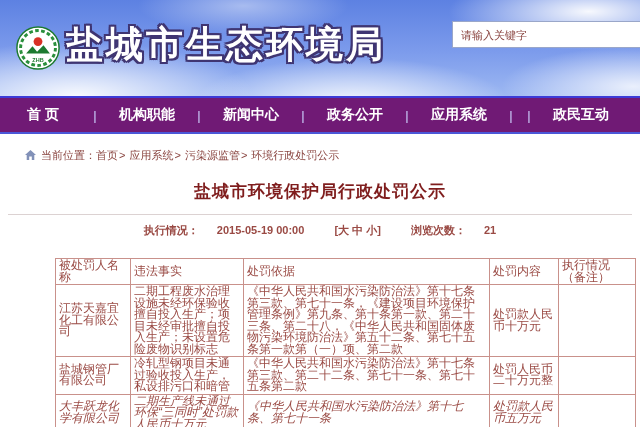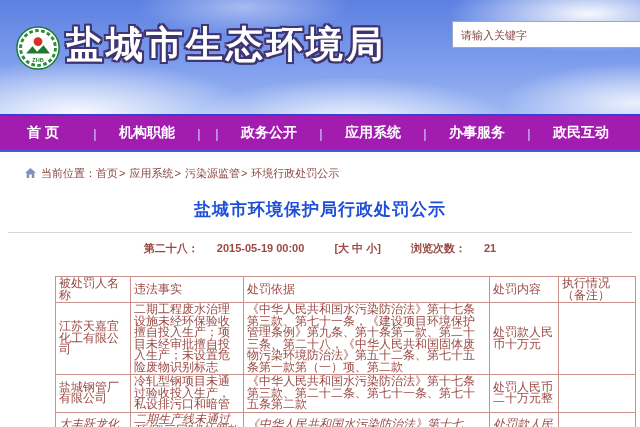--- a/index.html
+++ b/index.html
@@ -1,53 +1,53 @@
 <!DOCTYPE html>
 <html><head>
 <meta charset="utf-8">
 <style>
   * { margin:0; padding:0; box-sizing:border-box; }
   html,body { width:640px; height:427px; overflow:hidden; background:#fff;
     font-family:"Liberation Sans", sans-serif; }
 
   
-  .banner { position:relative; width:640px; height:114px;
+  .banner { position:relative; width:640px; height:96px;
     background:
       radial-gradient(ellipse 200px 55px at 92% 12%, rgba(255,255,255,.95), rgba(255,255,255,0) 70%),
       radial-gradient(ellipse 260px 80px at 12% 100%, rgba(255,255,255,.92), rgba(255,255,255,0) 68%),
       radial-gradient(ellipse 240px 70px at 55% 108%, rgba(255,255,255,.88), rgba(255,255,255,0) 66%),
       radial-gradient(ellipse 170px 45px at 38% 6%, rgba(255,255,255,.45), rgba(255,255,255,0) 62%),
       radial-gradient(ellipse 200px 60px at 99% 90%, rgba(255,255,255,.8), rgba(255,255,255,0) 66%),
       linear-gradient(180deg,#5d81e2 0%, #7d9cec 55%, #9db8f2 100%); }
   .logo { position:absolute; left:16px; top:26px; width:44px; height:44px; cursor:pointer; }
   .site-title { position:absolute; left:66px; top:20px; font-size:37px; font-weight:bold;
     color:#ffffff; letter-spacing:3px;
     text-shadow:-2px -2px 0 #3f3572, 2px -2px 0 #3f3572, -2px 2px 0 #3f3572, 2px 2px 0 #3f3572,
       -2px 0 0 #3f3572, 2px 0 0 #3f3572, 0 -2px 0 #3f3572, 0 2px 0 #3f3572; }
   .search-box { position:absolute; right:-2px; top:21px; width:190px; height:27px;
     border:1px solid #9aa7c9; background:#fff; font-size:11px; color:#8a4540; padding:0 8px; }
   .search-box::placeholder { color:#8a4540; opacity:1; }
 
   
-  .nav { width:640px; height:38px; background:#a21caf;
+  .nav { width:640px; height:38px; background:#701a75;
     border-top:2px solid #3c3cd8; border-bottom:2px solid #4a57d8; overflow:hidden; }
   .nav-inner { display:flex; width:740px; height:34px; align-items:center; }
   .nav-item { width:86px; text-align:center; color:#ffffff; font-size:14px; font-weight:bold;
     text-decoration:none; white-space:nowrap; cursor:pointer; }
   .nav-sep { width:18px; text-align:center; color:#cfd4ff; font-size:13px; }
 
   
   .breadcrumb { margin:14px 13px 0 25px; font-size:11px; color:#8a4540; display:flex; align-items:center; }
   .bc-home { margin-right:5px; display:inline-block; }
   .breadcrumb .sep { margin:0 4px 0 1px; }
   .breadcrumb .bc-link { cursor:pointer; }
 
   
   .page-title { margin-top:17px; text-align:center; font-size:17px; font-weight:bold;
-    color:#1d4ed8; letter-spacing:1px; }
+    color:#7f1d1d; letter-spacing:1px; }
   .divider { margin:11px 8px 0 8px; border:none; border-top:1px solid #dcd2d2; }
   .meta { text-align:center; margin-top:8px; font-size:11px; font-weight:bold; color:#9a4a44; }
   .meta span { margin:0 9px; }
   .meta .font-size-switcher { cursor:pointer; }
 
   
   table.penalty { margin:20px 0 0 55px; border-collapse:collapse; table-layout:fixed;
     width:580px; font-size:12px; color:#9a4a44; line-height:11.5px; }
   table.penalty th, table.penalty td { border:1px solid #c9918b; padding:1px 3px;
     vertical-align:middle; text-align:left; font-weight:normal; word-break:break-all; }
@@ -74,45 +74,45 @@
   <div class="site-title">盐城市生态环境局</div>
   <input class="search-box" type="text" placeholder="请输入关键字" style="">
 </div>
 
 <div class="nav">
   <div class="nav-inner">
       <a class="nav-item">首 页</a>
       <span class="nav-sep">|</span>
       <a class="nav-item">机构职能</a>
       <span class="nav-sep">|</span>
+      <a class="nav-item">新闻中心</a>
       <span class="nav-sep">|</span>
       <a class="nav-item">政务公开</a>
       <span class="nav-sep">|</span>
       <a class="nav-item">应用系统</a>
       <span class="nav-sep">|</span>
-      <a class="nav-item">办事服务</a>
       <span class="nav-sep">|</span>
       <a class="nav-item">政民互动</a>
     </div>
 </div>
 
 <div class="breadcrumb">
   <span class="bc-home">
     <svg width="11" height="10" viewBox="0 0 11 10">
       <path d="M5.5 0 L11 5 L9.3 5 L9.3 10 L6.8 10 L6.8 6.6 L4.2 6.6 L4.2 10 L1.7 10 L1.7 5 L0 5 Z" fill="#8291b8"></path>
     </svg>
   </span>
   <span>当前位置：</span>
   <span><span class="bc-link">首页</span><span class="sep">&gt;</span><span class="bc-link">应用系统</span><span class="sep">&gt;</span><span class="bc-link">污染源监管</span><span class="sep">&gt;</span><span class="bc-link">环境行政处罚公示</span></span>
 </div>
 
 <div class="page-title">盐城市环境保护局行政处罚公示</div>
 <hr class="divider">
 <div class="meta">
-  <span><span>第二十八：</span><span>2015-05-19 00:00</span></span>
+  <span><span>执行情况：</span><span>2015-05-19 00:00</span></span>
   <span class="font-size-switcher">[大 中 小]</span>
   <span><span>浏览次数：</span><span>21</span></span>
 </div>
 
 <table class="penalty">
   <colgroup>
     <col style="width:75px">
       <col style="width:113px">
       <col style="width:246px">
     <col style="width:69px">

